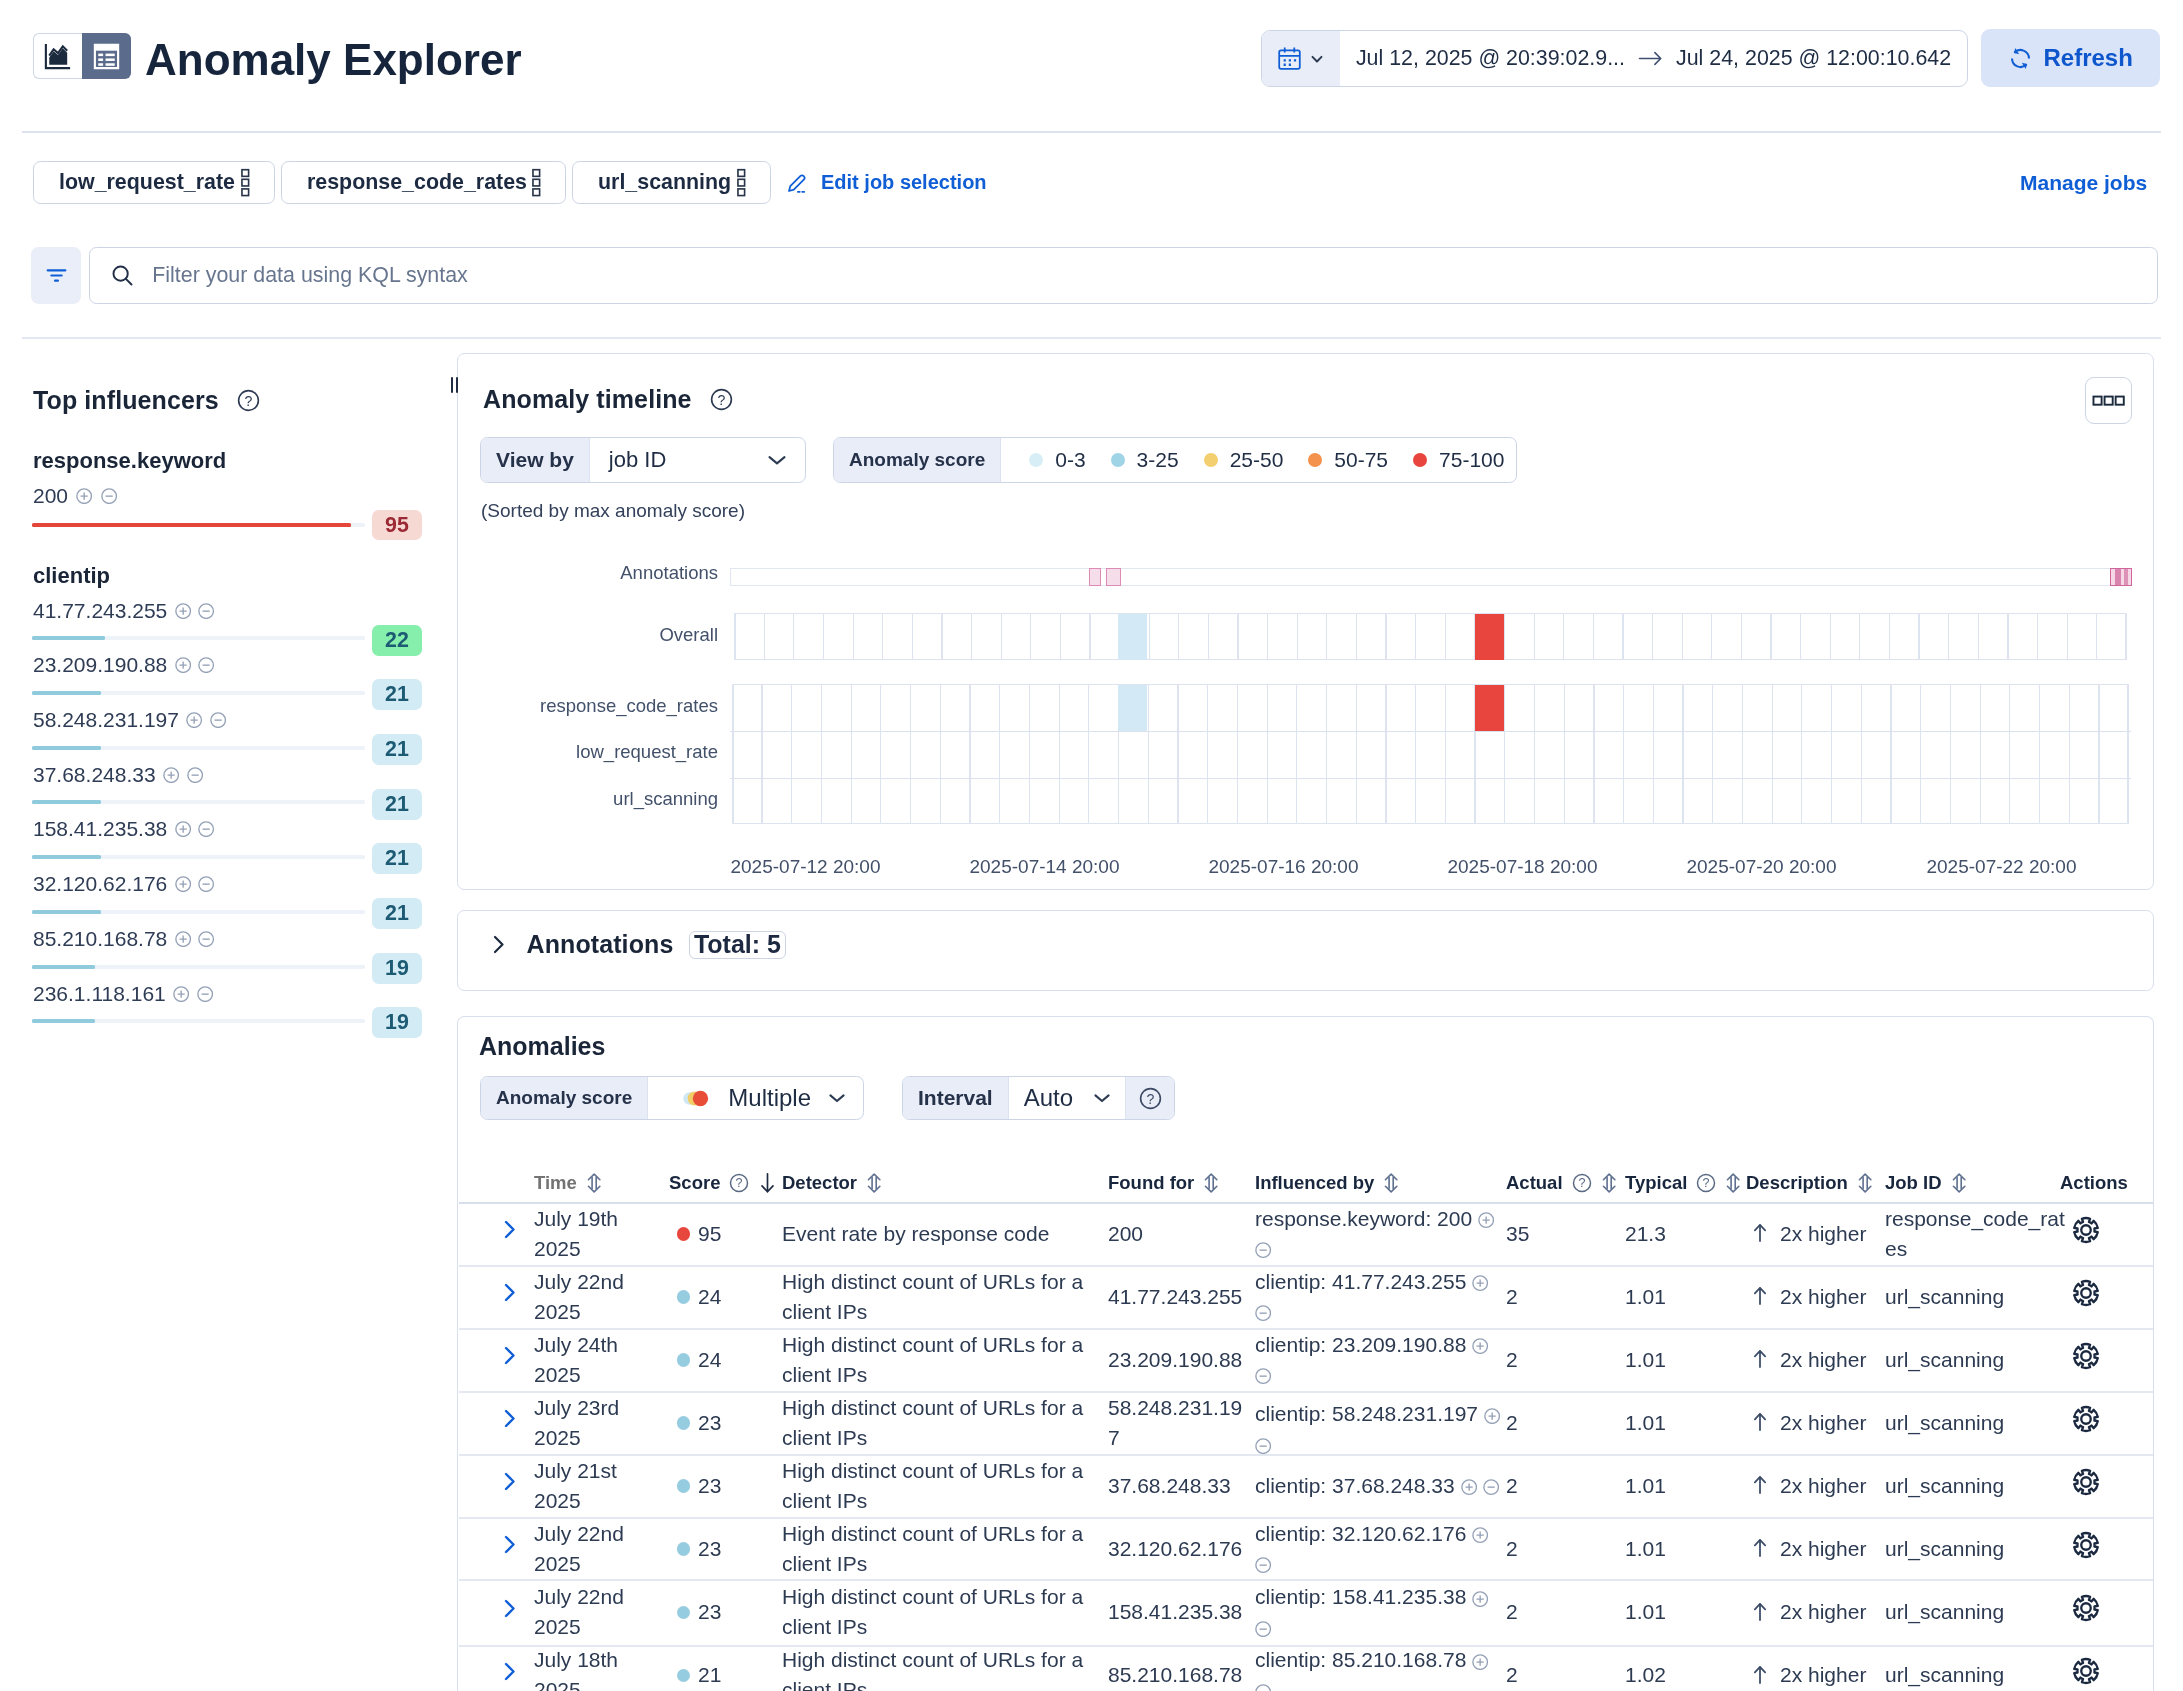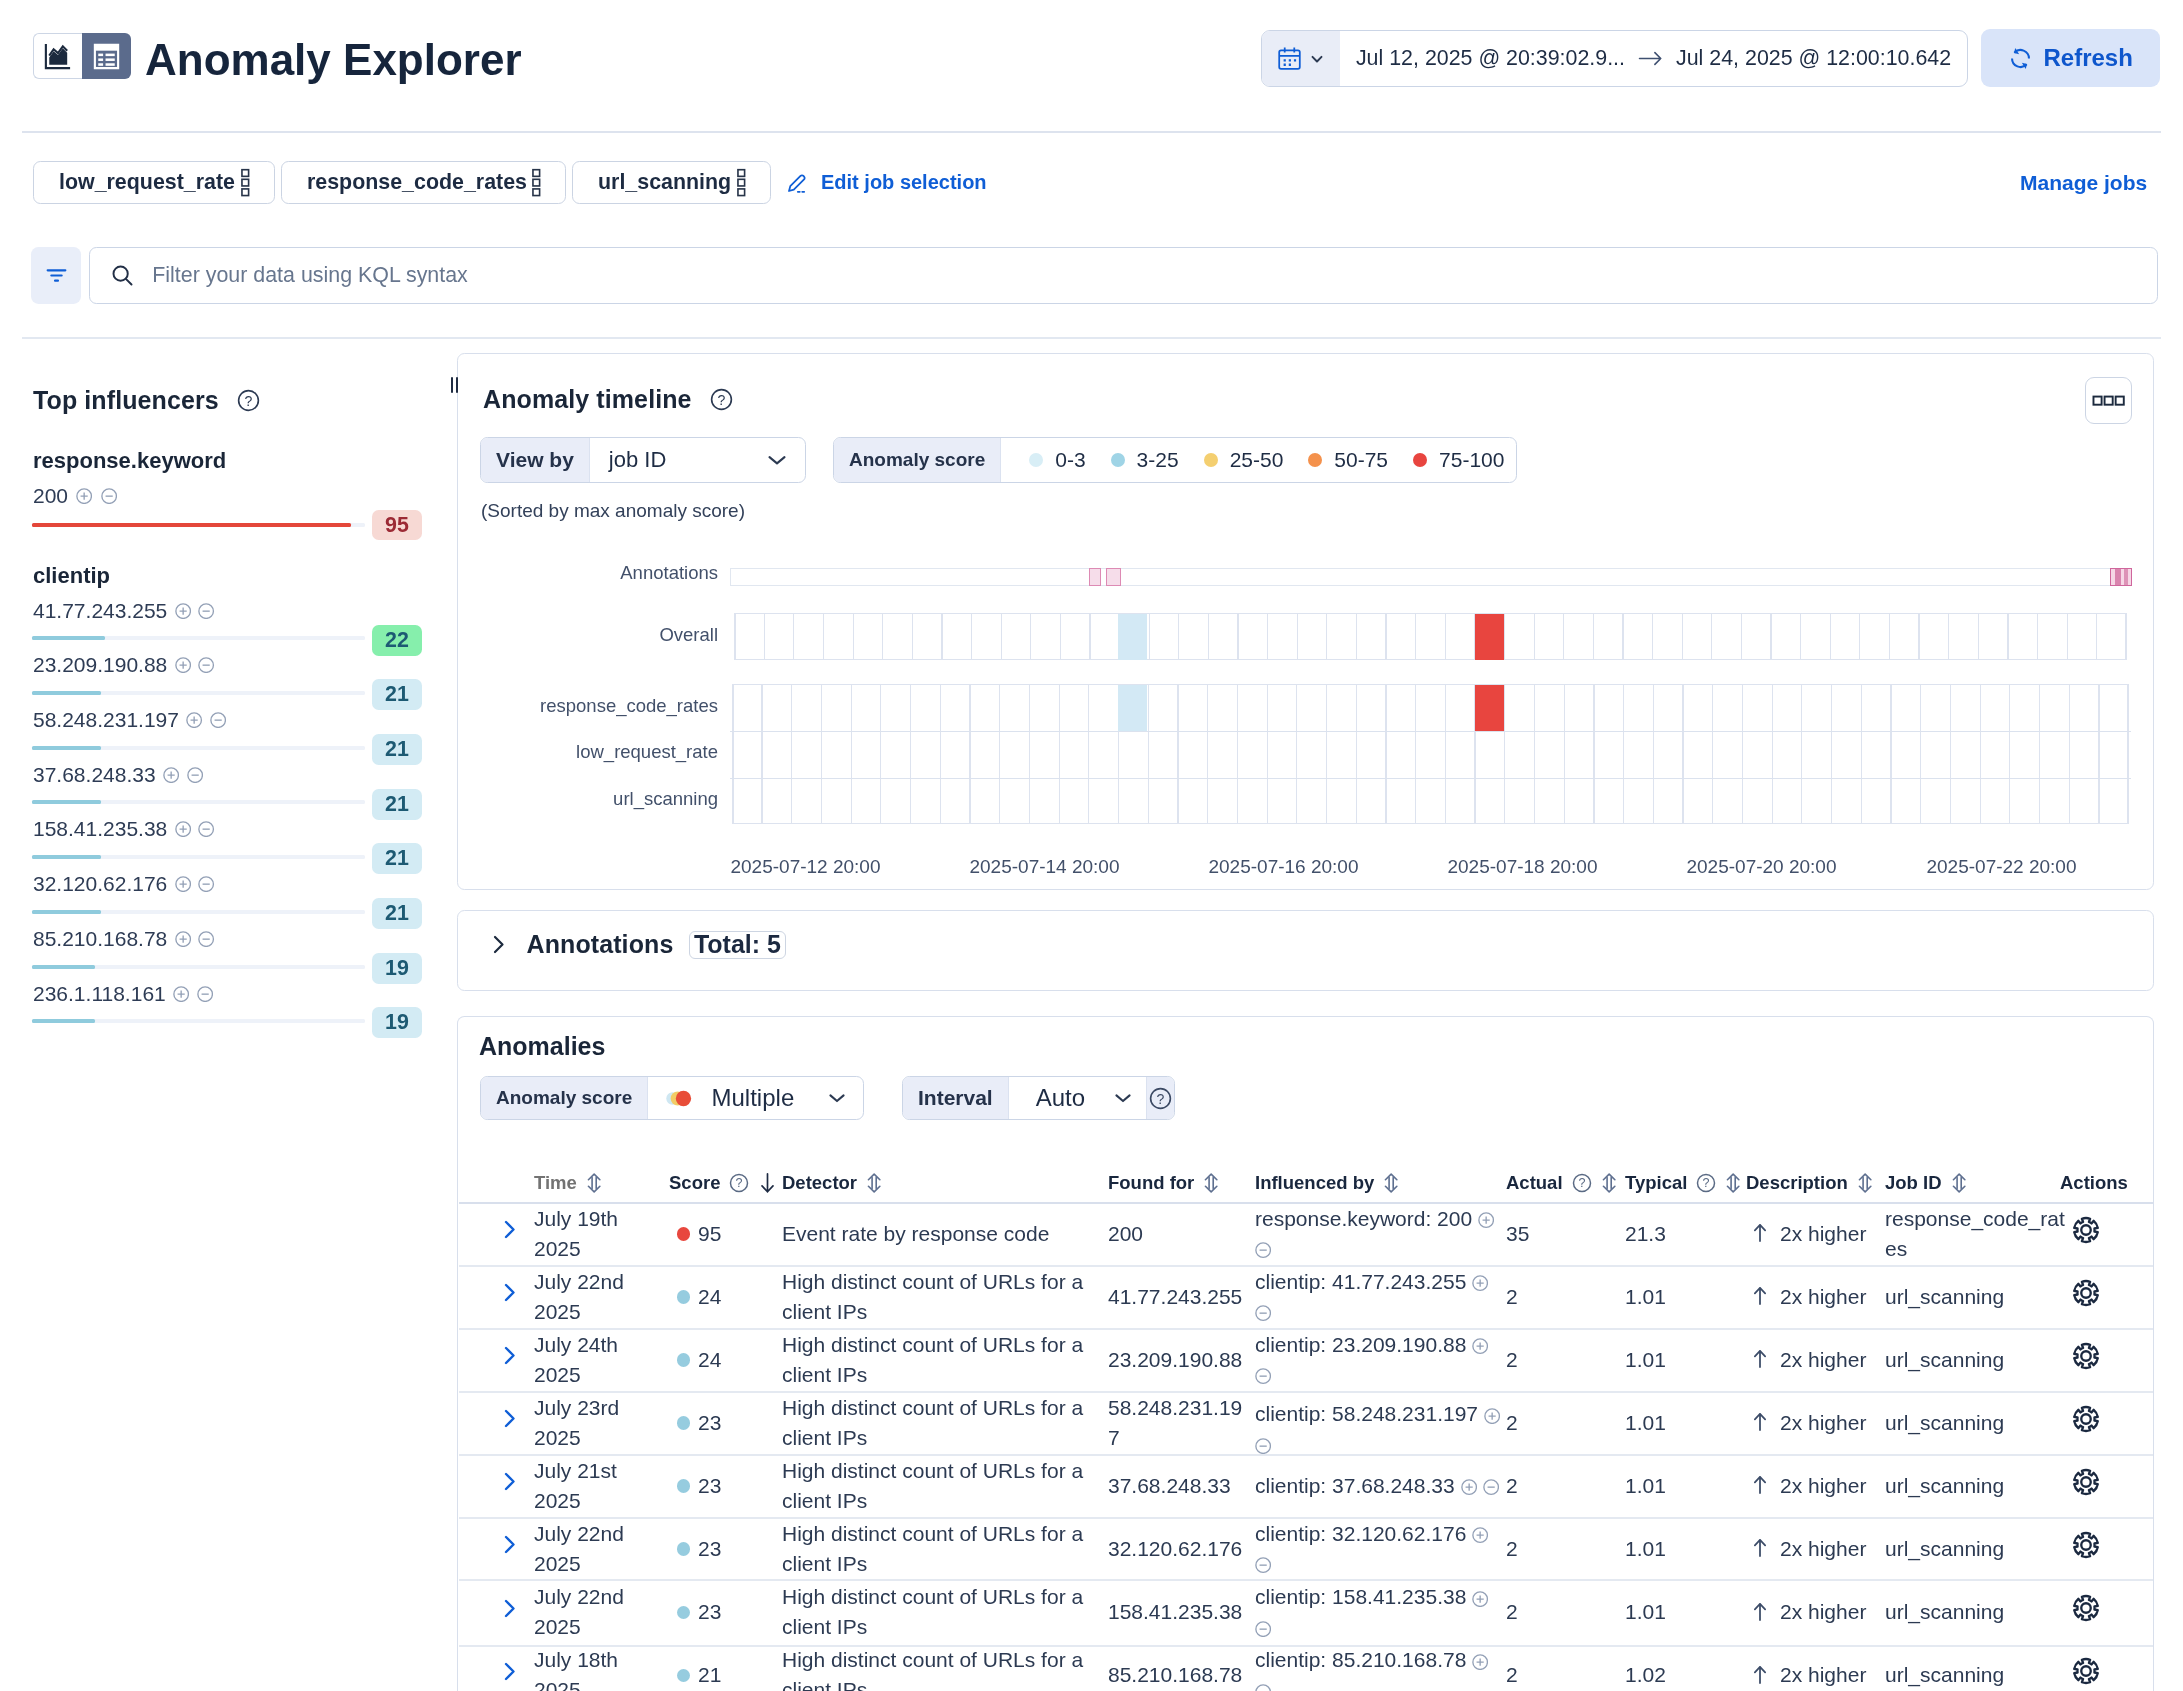--- a/index.html
+++ b/index.html
@@ -507,37 +507,37 @@
 <svg width="25" height="25" viewBox="0 0 34 34" style="">
         <path d="M12.24 6.800000000000001 l10.2 10.2 l-10.2 10.2" fill="none" stroke="#1c2a3e" stroke-width="3.0" stroke-linecap="round" stroke-linejoin="round"></path>
       </svg>
       <span class="ptitle">Annotations</span>
 <span style="border:1.5px solid #cdd5e2;border-radius:6px;height:28px;display:inline-flex;align-items:center;padding:0 4px;font-size:25px;font-weight:700;color:#1c2940;white-space:nowrap;">Total: 5</span>
 </div>
 <div class="panel" style="left:457px;top:1016px;width:1697px;height:710px;border-bottom:none;border-radius:7.4px 7.4px 0 0;"></div>
 <div class="abs" style="left:479px;top:1032px;font-size:25px;font-weight:700;color:#1a2638;">Anomalies</div>
 <div class="formbox" style="left:480px;top:1076px;width:384px;height:44px;">
 <div class="prep" style="font-size:19px;">Anomaly score</div>
-<div style="flex:1;display:flex;align-items:center;gap:10.3px;padding:0 15px;">
+<div style="flex:1;display:flex;align-items:center;gap:10.3px;padding:0 15px;justify-content:flex-end;">
         <svg width="38" height="25" viewBox="0 0 52 34" style="vertical-align:-6px">
           <circle cx="13" cy="17" r="8.5" fill="#cfe7f2"></circle>
 <circle cx="20" cy="17" r="9.5" fill="#f2cc66"></circle>
 <circle cx="28" cy="17" r="10.5" fill="#e84d38"></circle>
         </svg>
         <span style="font-size:24px;color:#1e2c44;">Multiple</span>
       </div>
 <div style="display:flex;align-items:center;padding-right:15px;">
         <svg width="22" height="22" viewBox="0 0 30 30" style="">
           <path d="M6 11.4 l9.0 7.800000000000001 l9.0 -7.800000000000001" fill="none" stroke="#2c3a52" stroke-width="2.8" stroke-linecap="round" stroke-linejoin="round"></path>
         </svg>
       </div>
 </div>
 <div class="formbox" style="left:902px;top:1076px;width:273px;height:44px;">
 <div class="prep" style="font-size:21px;">Interval</div>
-<div style="flex:1;display:flex;align-items:center;padding:0 27px;">
+<div style="flex:1;display:flex;align-items:center;padding:0 15px;">
         <span style="font-size:24px;color:#1e2c44;">Auto</span>
       </div>
 <div style="display:flex;align-items:center;padding-right:12px;">
         <svg width="22" height="22" viewBox="0 0 30 30" style="">
           <path d="M6 11.4 l9.0 7.800000000000001 l9.0 -7.800000000000001" fill="none" stroke="#2c3a52" stroke-width="2.8" stroke-linecap="round" stroke-linejoin="round"></path>
         </svg>
       </div>
 <div style="width:49px;background:#e9edf8;border-left:1.5px solid #dbe2f0;display:flex;align-items:center;justify-content:center;">
         <svg width="23" height="23" viewBox="0 0 31 31" style="vertical-align:-4.4px">
           <circle cx="15.5" cy="15.5" r="13.3" fill="none" stroke="#3c4a64" stroke-width="2.2"></circle>

